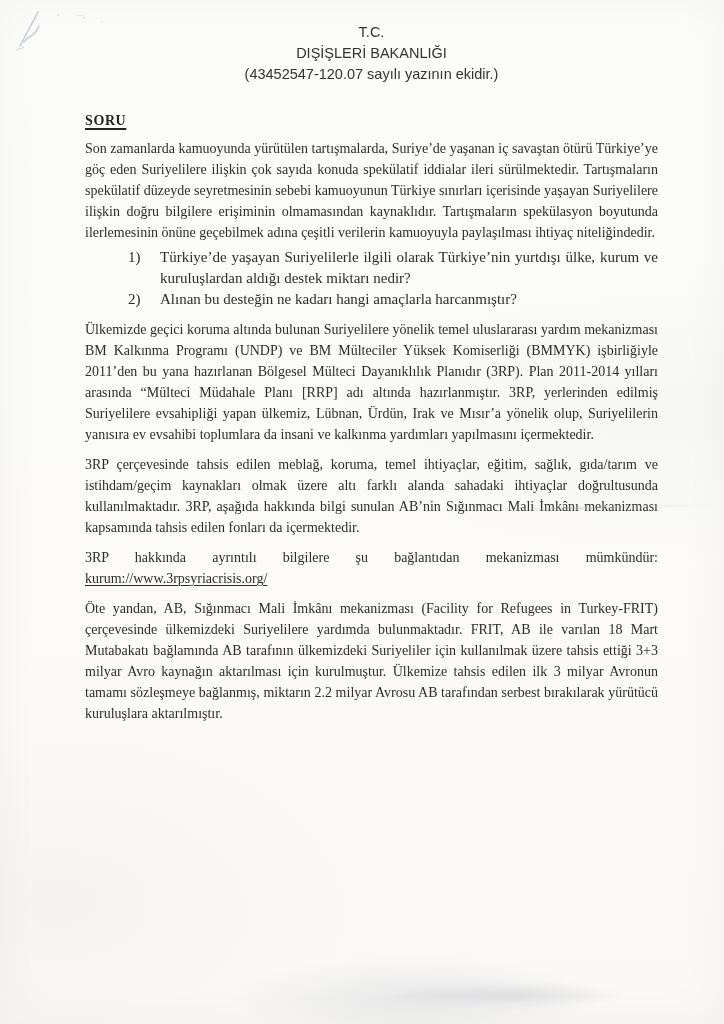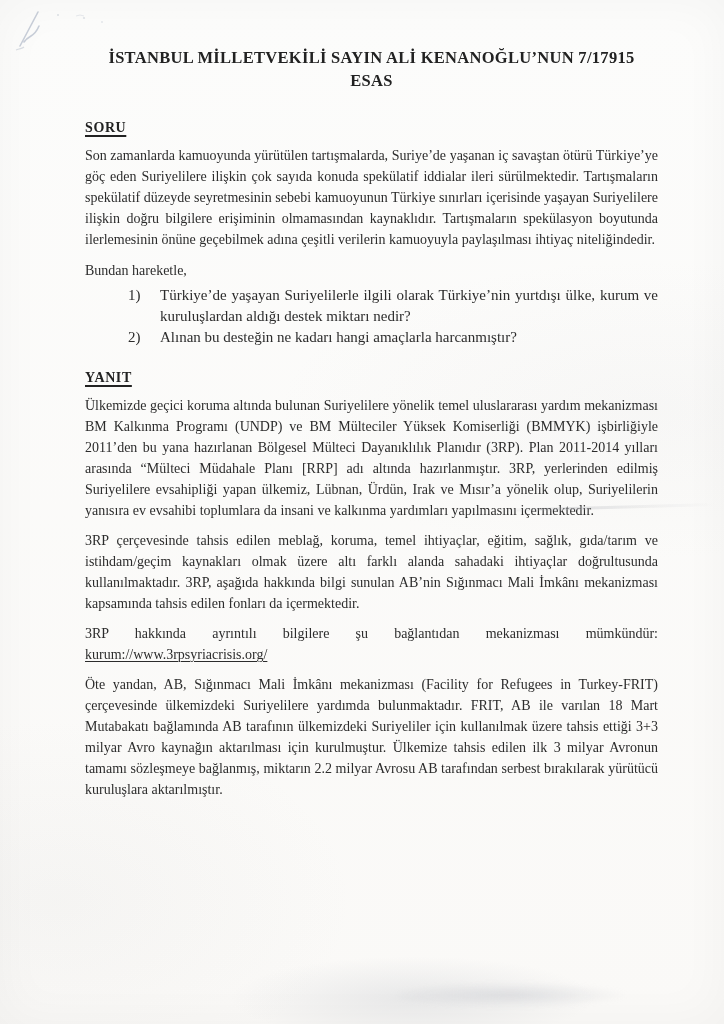--- a/index.html
+++ b/index.html
@@ -66,43 +66,45 @@
     <circle cx="52" cy="13" r="1" fill="#9aa5b8" opacity="0.55"></circle>
     <circle cx="78" cy="16" r="1.1" fill="#9aa5b8" opacity="0.5"></circle>
     <circle cx="96" cy="20" r="0.9" fill="#9aa5b8" opacity="0.45"></circle>
     <path d="M70 14 q4 -2 8 0" stroke="#a6afc0" stroke-width="1" fill="none" opacity="0.45"></path>
   </svg>
   <div class="crease"></div>
   <div class="smudge-bottom"></div>
 
   <div class="content">
 
+    <div class="letterhead">
+      <div>T.C.</div>
+      <div>DIŞİŞLERİ BAKANLIĞI</div>
+      <div>(43452547-120.07 sayılı yazının ekidir.)</div>
+    </div>
 
     <div class="doc-title">
-      <div>İSTANBUL MİLLETVEKİLİ SAYIN ALİ KENANOĞLU’NUN 7/17915 ESAS</div>
     </div>
 
     <div class="section-heading">SORU</div>
 
     <p class="para">Son zamanlarda kamuoyunda yürütülen tartışmalarda, Suriye’de yaşanan iç savaştan ötürü Türkiye’ye göç eden Suriyelilere ilişkin çok sayıda konuda spekülatif iddialar ileri sürülmektedir. Tartışmaların spekülatif düzeyde seyretmesinin sebebi kamuoyunun Türkiye sınırları içerisinde yaşayan Suriyelilere ilişkin doğru bilgilere erişiminin olmamasından kaynaklıdır. Tartışmaların spekülasyon boyutunda ilerlemesinin önüne geçebilmek adına çeşitli verilerin kamuoyuyla paylaşılması ihtiyaç niteliğindedir.</p>
 
-    <p class="para lead-in">Bundan hareketle,</p>
 
     <div class="q-list">
       <div class="q-item">
         <span class="q-num">1)</span>
         <span class="q-text">Türkiye’de yaşayan Suriyelilerle ilgili olarak Türkiye’nin yurtdışı ülke, kurum ve kuruluşlardan aldığı destek miktarı nedir?</span>
       </div>
       <div class="q-item">
         <span class="q-num">2)</span>
         <span class="q-text">Alınan bu desteğin ne kadarı hangi amaçlarla harcanmıştır?</span>
       </div>
     </div>
 
-    <div class="section-heading yanit-heading">YANIT</div>
 
     <p class="para">Ülkemizde geçici koruma altında bulunan Suriyelilere yönelik temel uluslararası yardım mekanizması BM Kalkınma Programı (UNDP) ve BM Mülteciler Yüksek Komiserliği (BMMYK) işbirliğiyle 2011’den bu yana hazırlanan Bölgesel Mülteci Dayanıklılık Planıdır (3RP). Plan 2011-2014 yılları arasında “Mülteci Müdahale Planı [RRP] adı altında hazırlanmıştır. 3RP, yerlerinden edilmiş Suriyelilere evsahipliği yapan ülkemiz, Lübnan, Ürdün, Irak ve Mısır’a yönelik olup, Suriyelilerin yanısıra ev evsahibi toplumlara da insani ve kalkınma yardımları yapılmasını içermektedir.</p>
 
     <p class="para">3RP çerçevesinde tahsis edilen meblağ, koruma, temel ihtiyaçlar, eğitim, sağlık, gıda/tarım ve istihdam/geçim kaynakları olmak üzere altı farklı alanda sahadaki ihtiyaçlar doğrultusunda kullanılmaktadır. 3RP, aşağıda hakkında bilgi sunulan AB’nin Sığınmacı Mali İmkânı mekanizması kapsamında tahsis edilen fonları da içermektedir.</p>
 
     <p class="para">
       <span>3RP hakkında ayrıntılı bilgilere şu bağlantıdan mekanizması mümkündür:</span>
       <a class="doc-link" href="#">kurum://www.3rpsyriacrisis.org/</a>
     </p>
 

